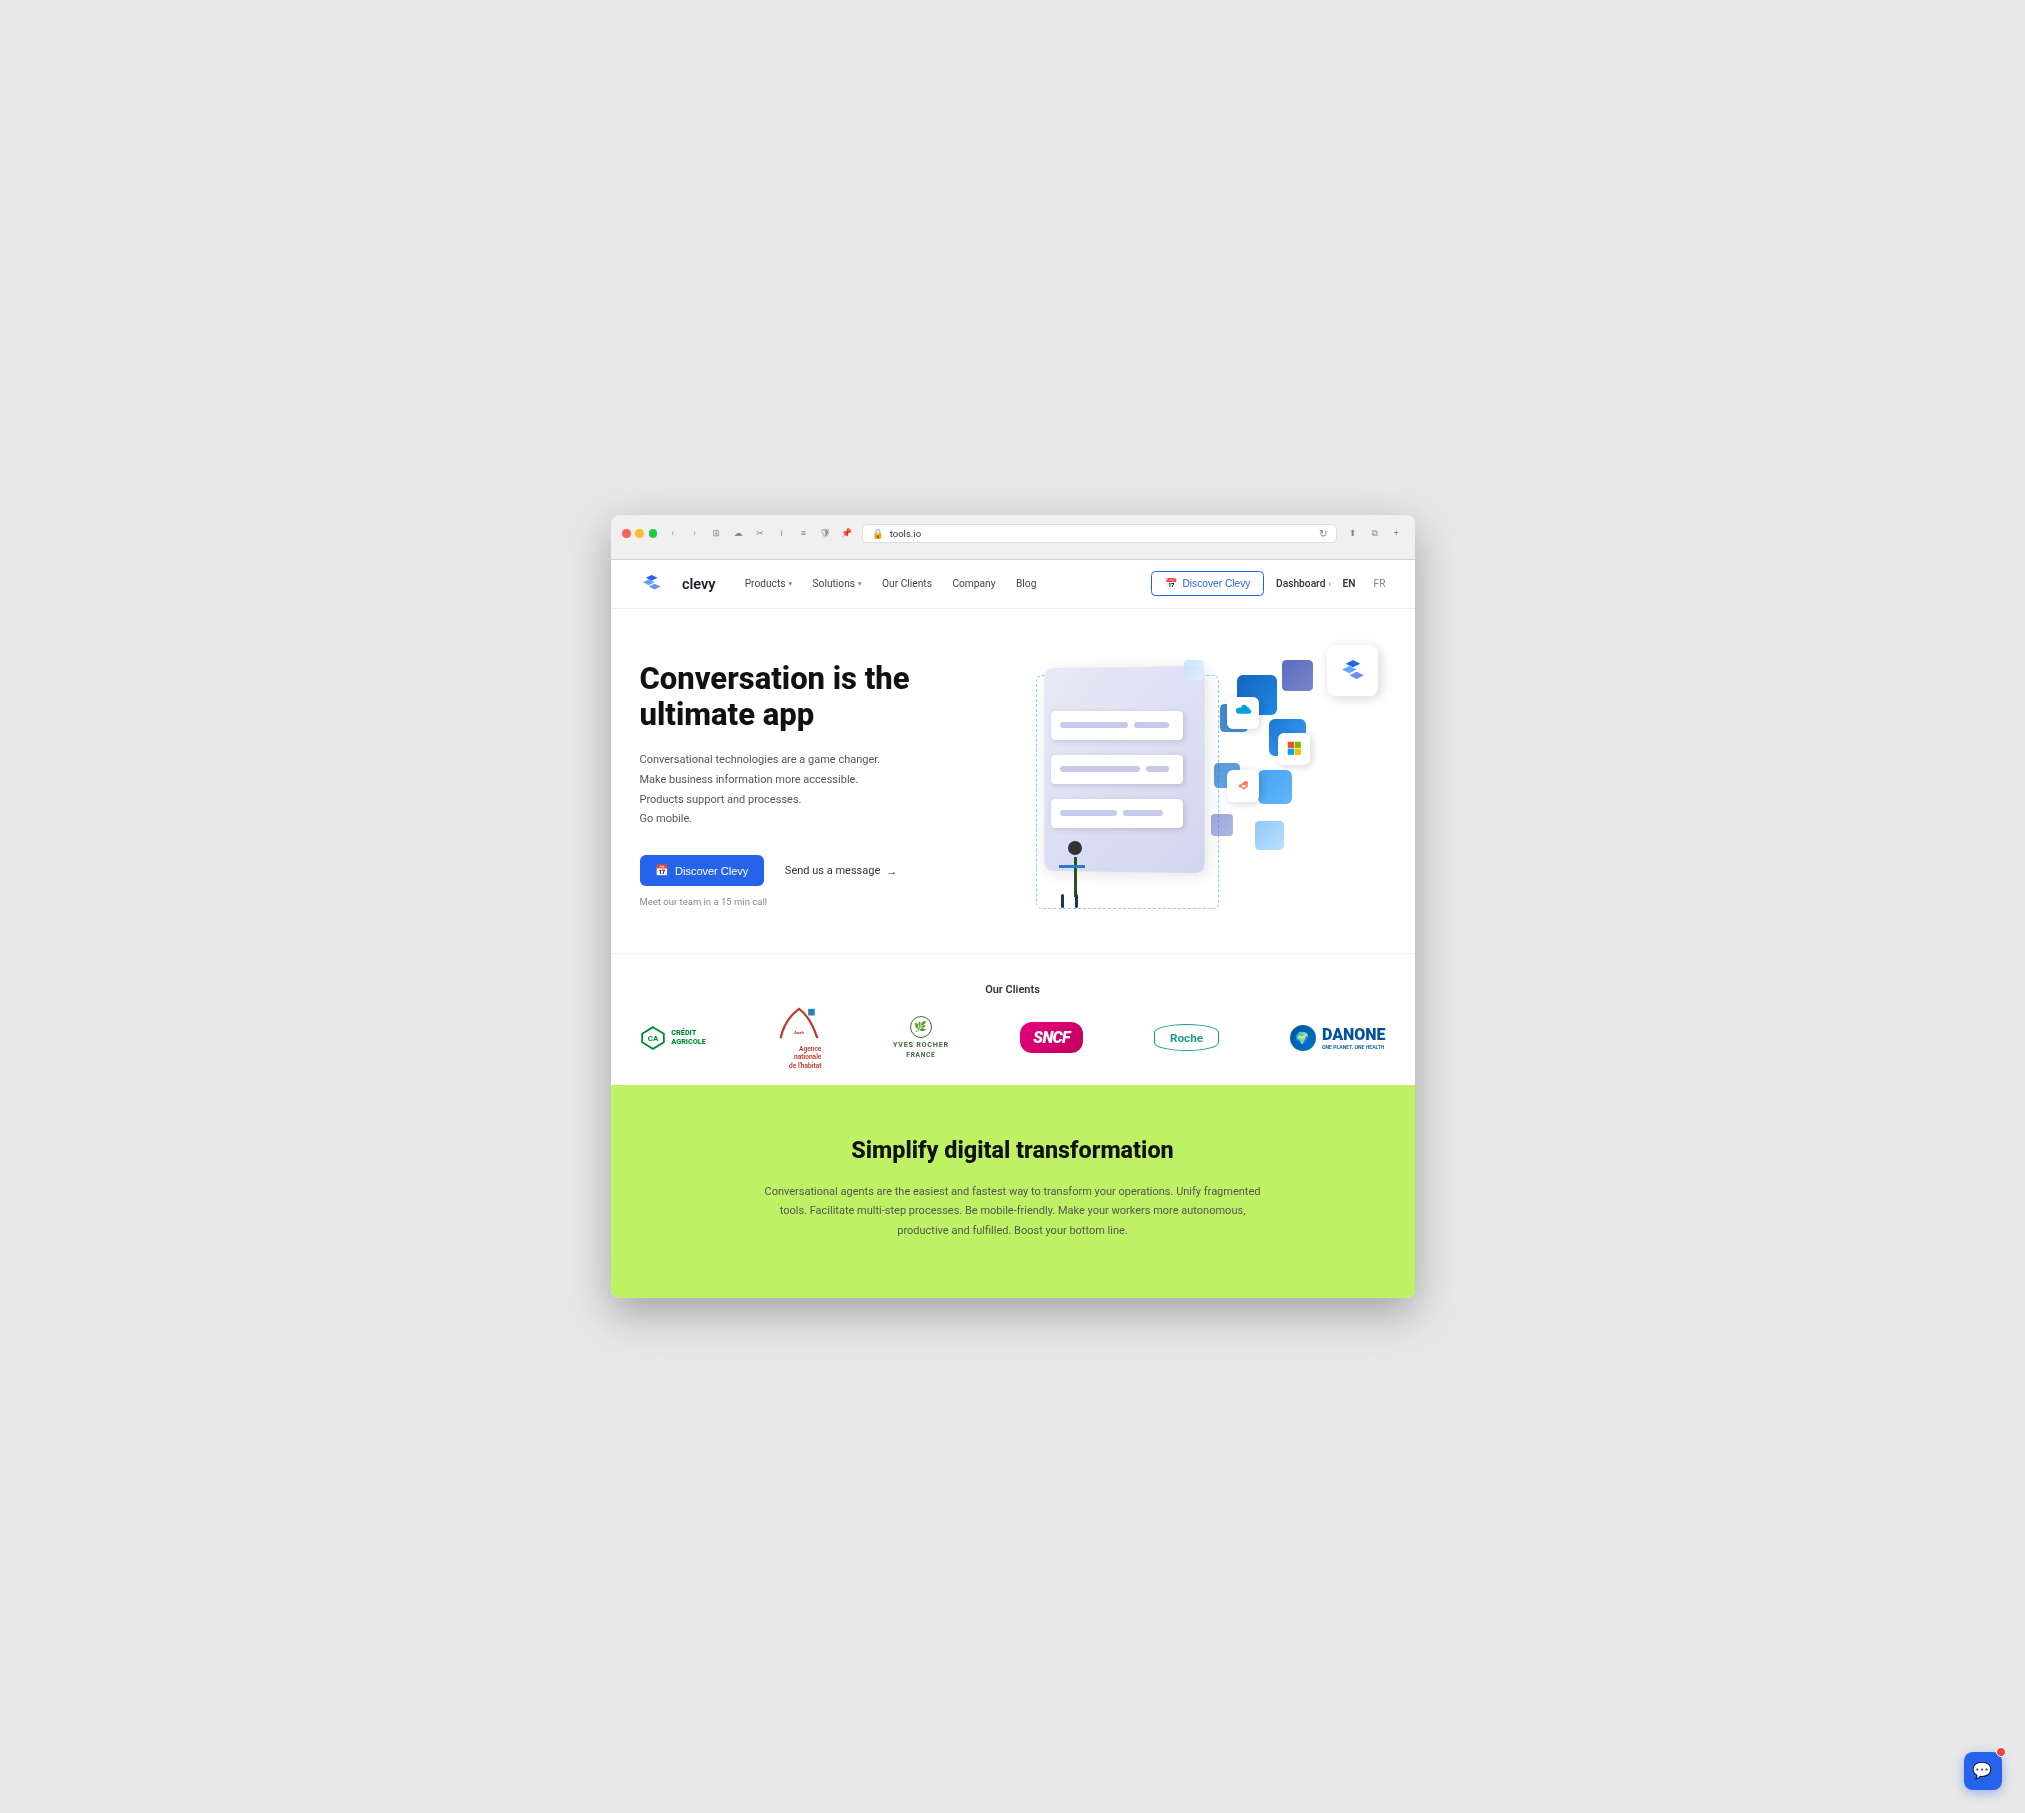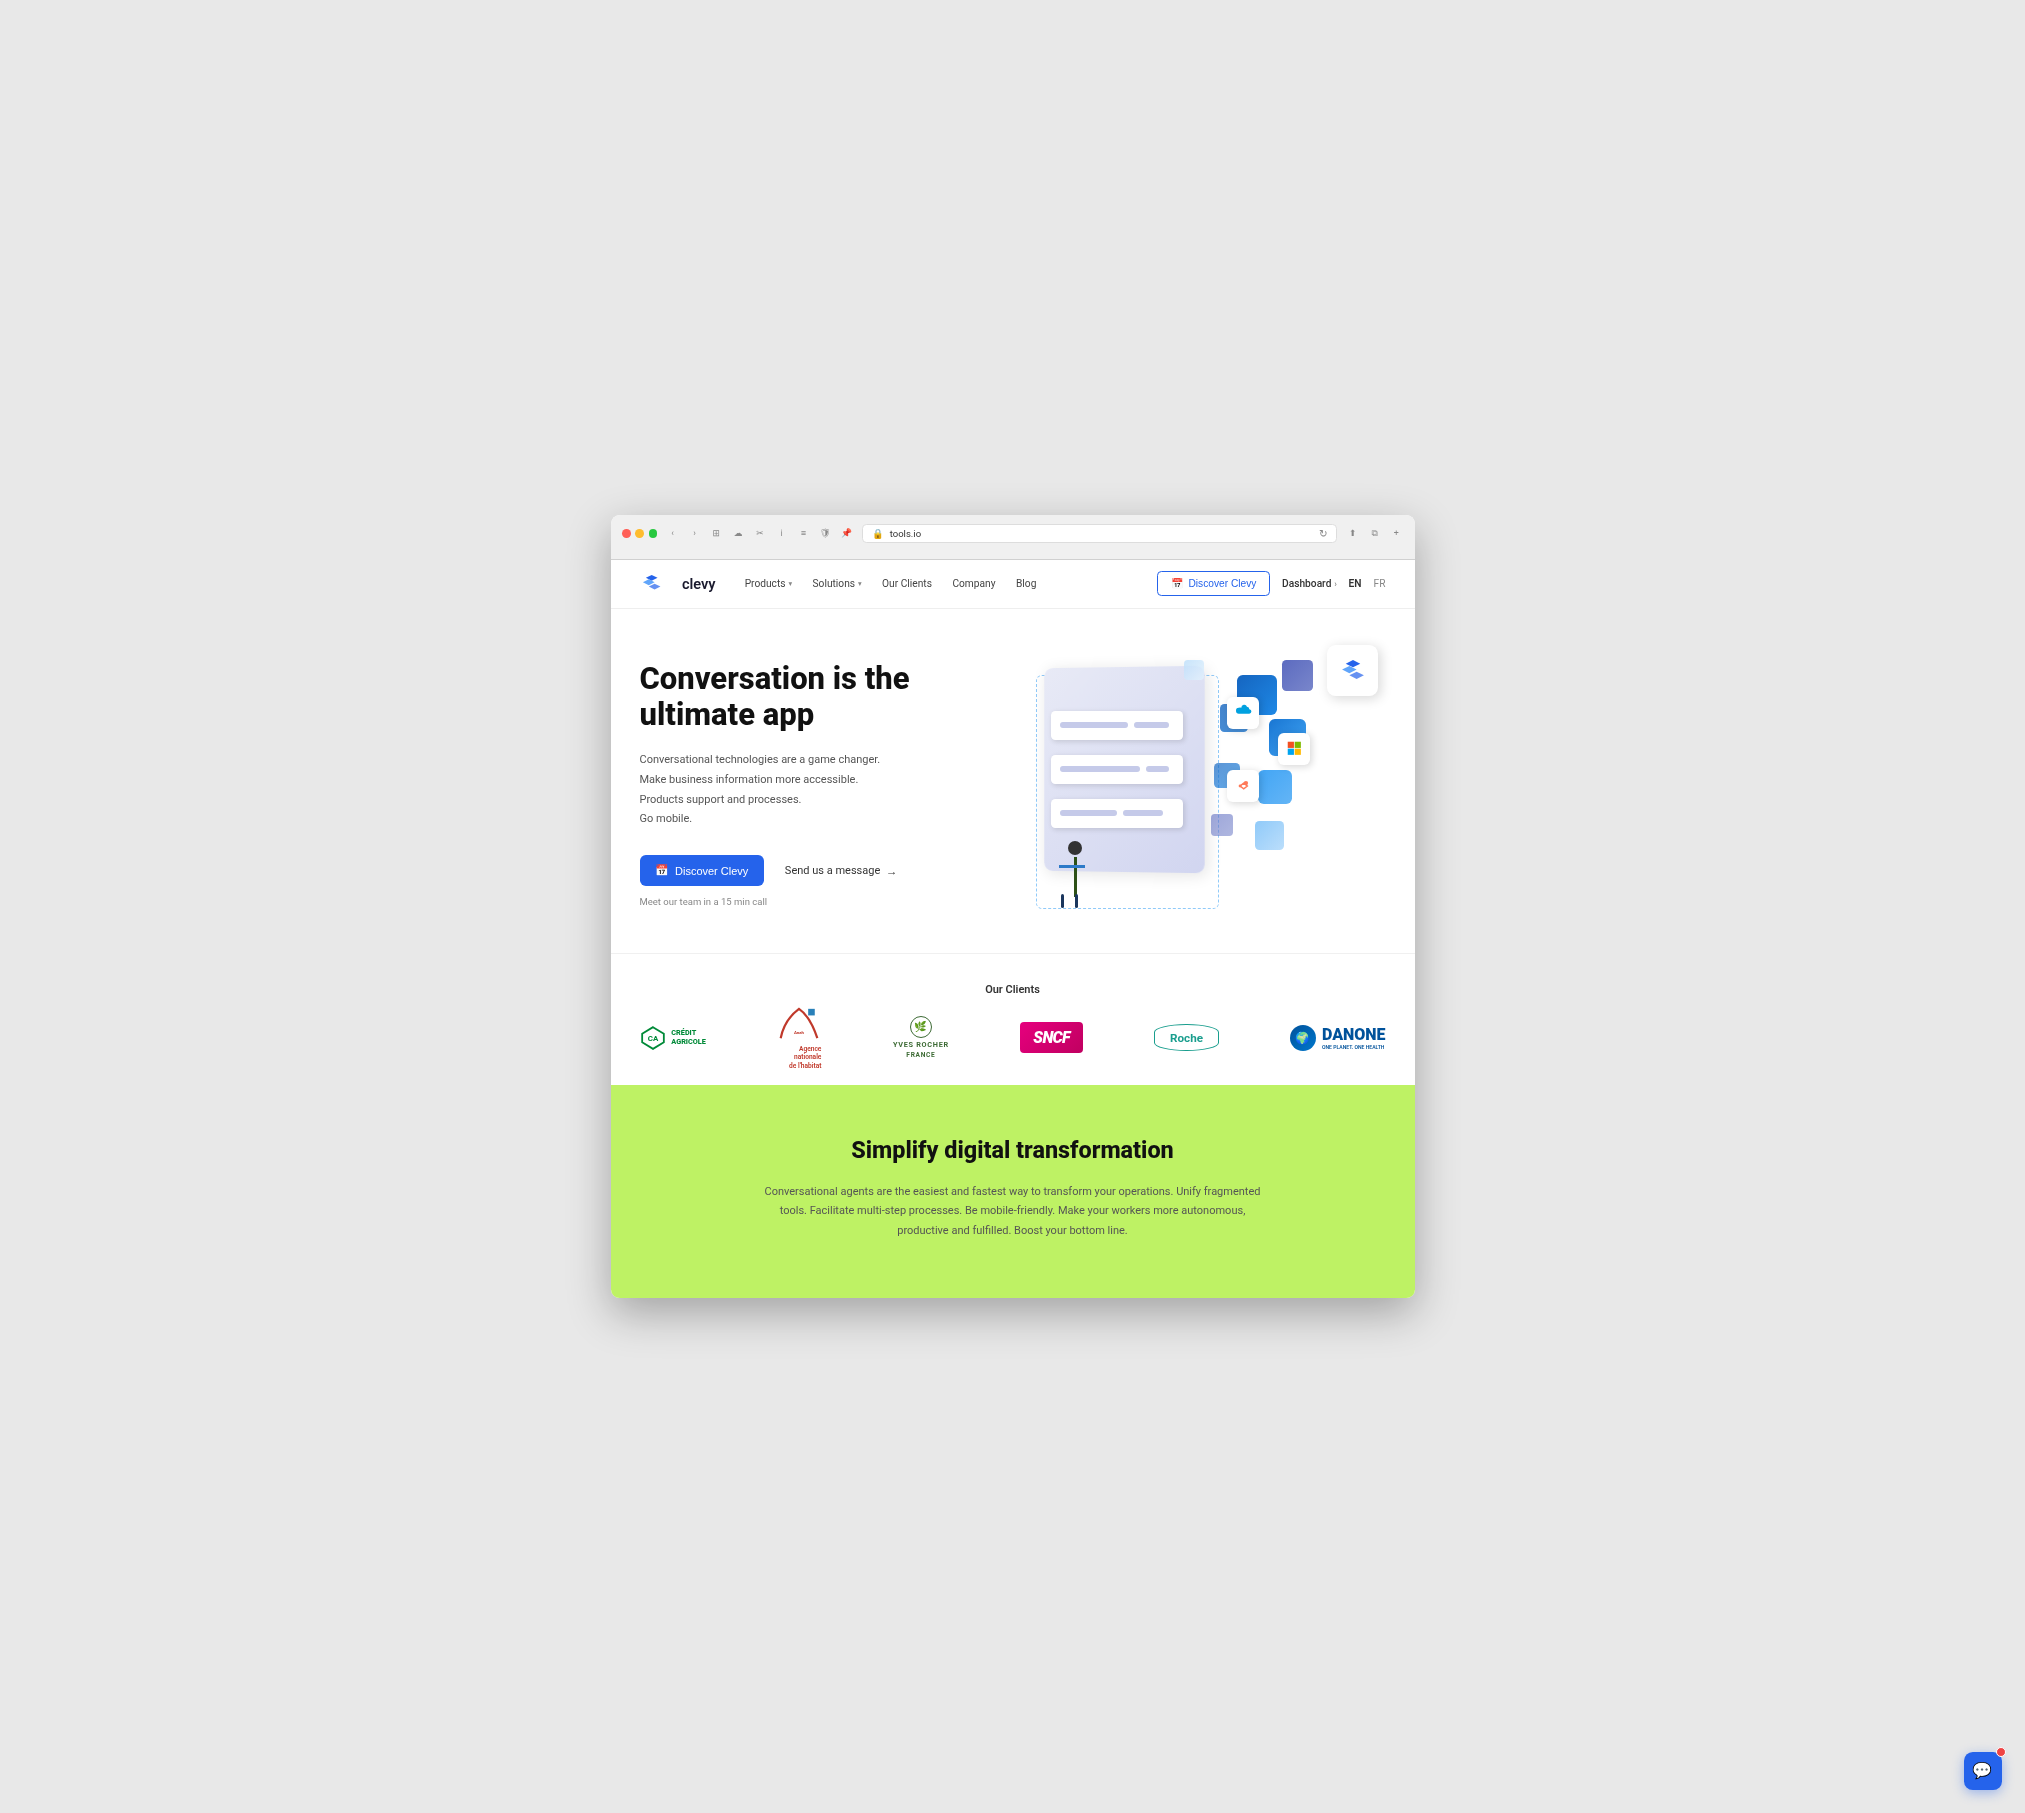--- a/index.html
+++ b/index.html
@@ -22,21 +22,21 @@
     nav { display: flex; align-items: center; padding: 11.7px 29px; border-bottom: 0.7px solid #eee; background: white; }
     .logo { display: flex; align-items: center; gap: 19px; margin-right: 29px; }
     .logo-icon { width: 23.4px; height: 23.4px; }
     .logo-text { font-size: 14.6px; font-weight: 600; color: #1a1a2e; }
     .nav-links { display: flex; gap: 20.5px; flex: 1; }
     .nav-link { font-size: 10.2px; color: #444; text-decoration: none; display: flex; align-items: center; gap: 2.9px; cursor: pointer; }
     .chevron-down { font-size: 7.3px; color: #888; }
     .nav-actions { display: flex; align-items: center; gap: 11.7px; }
     .discover-btn { background: white; border: 1.5px solid #2563eb; color: #2563eb; padding: 5.8px 13px; border-radius: 4.4px; font-size: 10.2px; font-weight: 500; cursor: pointer; display: flex; align-items: center; gap: 4.4px; }
     .dashboard-link { display: flex; align-items: center; gap: 2.9px; font-size: 10.2px; color: #333; cursor: pointer; font-weight: 500; }
-    .lang-switch { display: flex; gap: 12px; font-size: 10.2px; }
+    .lang-switch { display: flex; gap: 18px; font-size: 10.2px; }
     .lang-active { font-weight: 600; color: #333; }
     .lang-inactive { color: #888; cursor: pointer; }
 
     
     .hero { padding: 44px 29px 37px; display: flex; align-items: center; position: relative; background: white; gap: 32px; }
     .hero-content { flex: 1; max-width: 307px; }
     .hero-title { font-size: 31px; font-weight: 800; color: #111; line-height: 1.15; margin-bottom: 17.5px; }
     .hero-desc { font-size: 11px; color: #555; line-height: 1.8; margin-bottom: 26px; }
     .hero-actions { display: flex; align-items: center; gap: 20.5px; margin-bottom: 10.2px; }
     .hero-discover-btn { background: #2563eb; color: white; border: none; padding: 8.8px 16px; border-radius: 5.8px; font-size: 11px; font-weight: 500; cursor: pointer; display: flex; align-items: center; gap: 5.8px; }
@@ -76,21 +76,21 @@
     .clients-section { padding: 29px 29px; background: white; border-top: 0.7px solid #f0f0f0; }
     .clients-title { text-align: center; font-size: 11px; font-weight: 600; color: #333; margin-bottom: 23.4px; }
     .clients-logos { display: flex; align-items: center; justify-content: space-between; flex-wrap: wrap; gap: 14.6px; }
     .client-logo { display: flex; align-items: center; justify-content: center; height: 37px; }
 
     
     .logo-credit-agricole { display: flex; align-items: center; gap: 5.8px; }
     .ca-text { font-size: 8.8px; font-weight: 700; color: #008a38; text-transform: uppercase; line-height: 1.2; }
     .yr-circle { width: 22px; height: 22px; border: 1.5px solid #3d6b35; border-radius: 50%; margin: 0 auto 2.9px; display: flex; align-items: center; justify-content: center; font-size: 10.2px; }
 
-    .logo-sncf { background: linear-gradient(135deg, #e6007e, #c00060); color: white; padding: 5.8px 13px; border-radius: 4px; font-size: 16px; font-weight: 900; font-style: italic; letter-spacing: -0.7px; }
+    .logo-sncf { background: linear-gradient(135deg, #e6007e, #c00060); color: white; padding: 5.8px 13px; border-radius: 12px; font-size: 16px; font-weight: 900; font-style: italic; letter-spacing: -0.7px; }
 
     .logo-roche { border: 1.5px solid #1a9e8e; border-radius: 50% / 30%; padding: 5.8px 14.6px; font-size: 11.7px; font-weight: 700; color: #1a9e8e; }
 
     .logo-danone { display: flex; align-items: center; gap: 5.8px; }
     .danone-globe { width: 26px; height: 26px; border-radius: 50%; background: linear-gradient(135deg, #00529b, #0077cc); display: flex; align-items: center; justify-content: center; color: white; font-size: 11.7px; }
     .danone-text { font-size: 16px; font-weight: 900; color: #00529b; }
     .danone-sub { font-size: 5.1px; color: #00529b; text-transform: uppercase; line-height: 1.2; font-weight: 600; }
 
     
     .transform-section { background: #bef264; padding: 51px 29px; text-align: center; }

